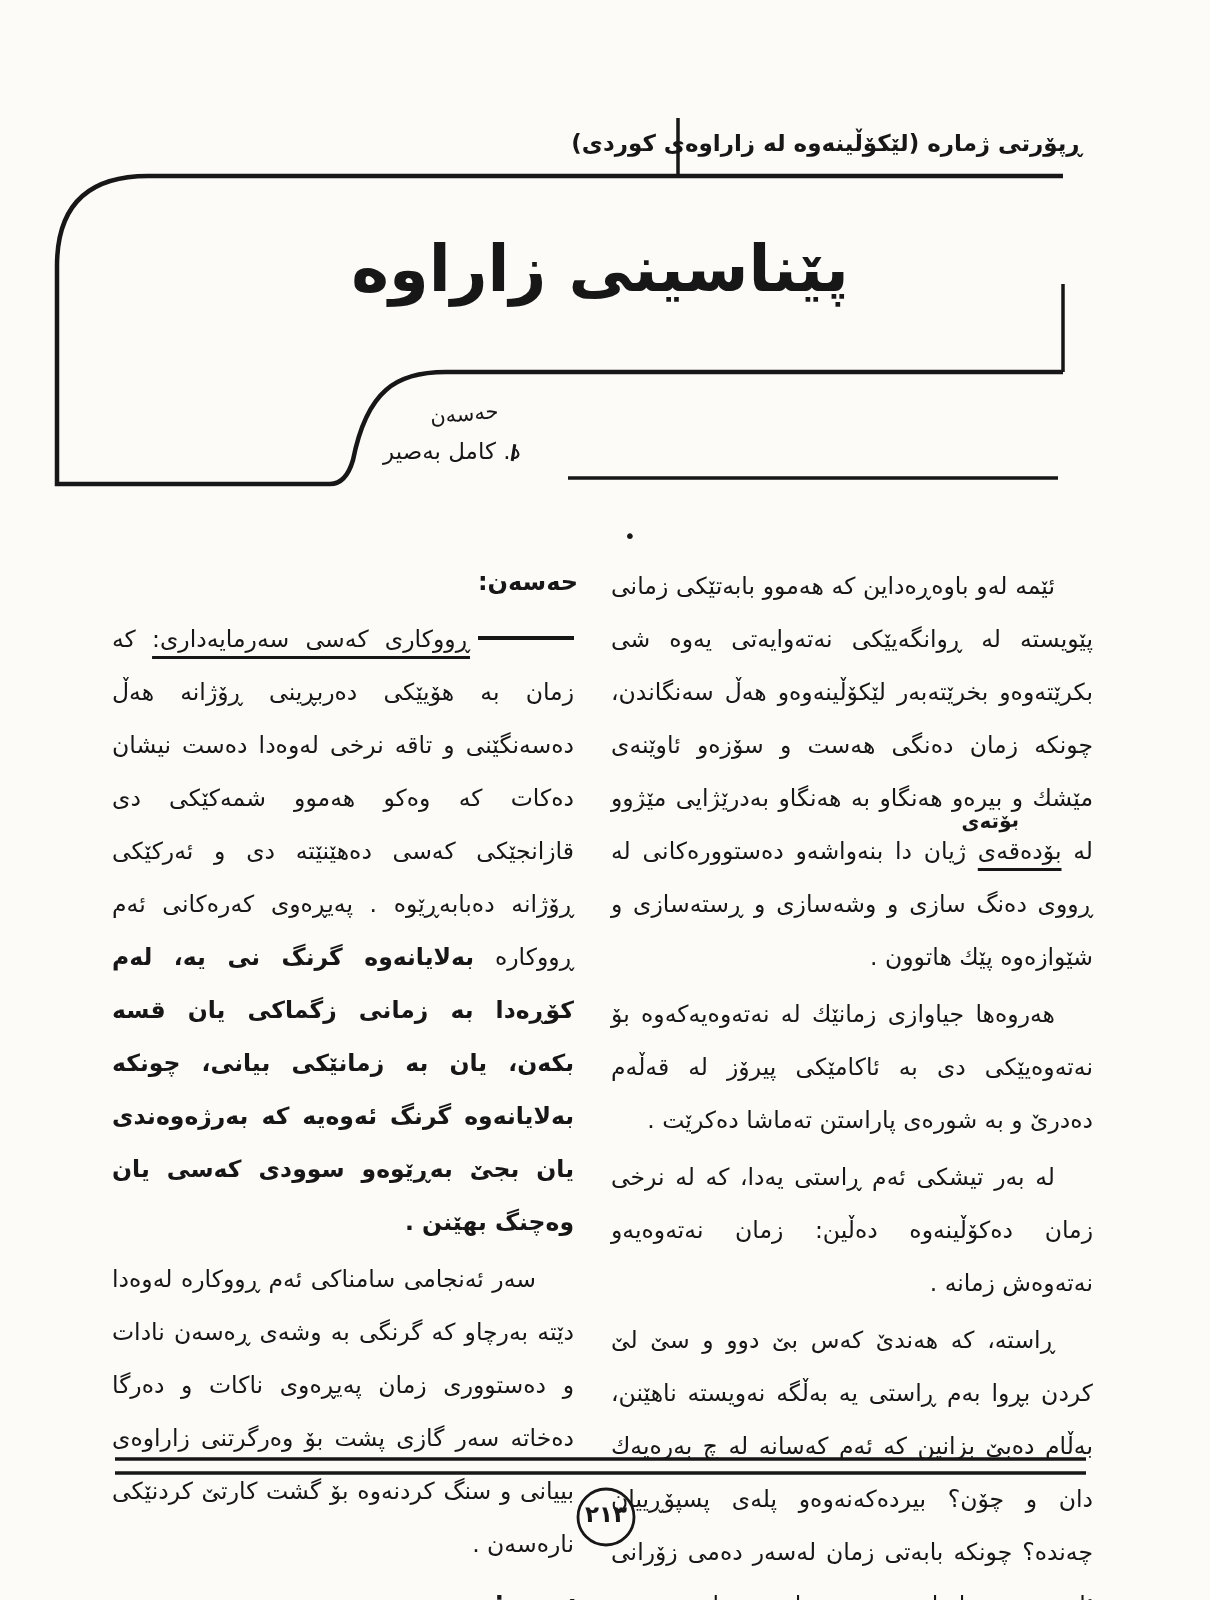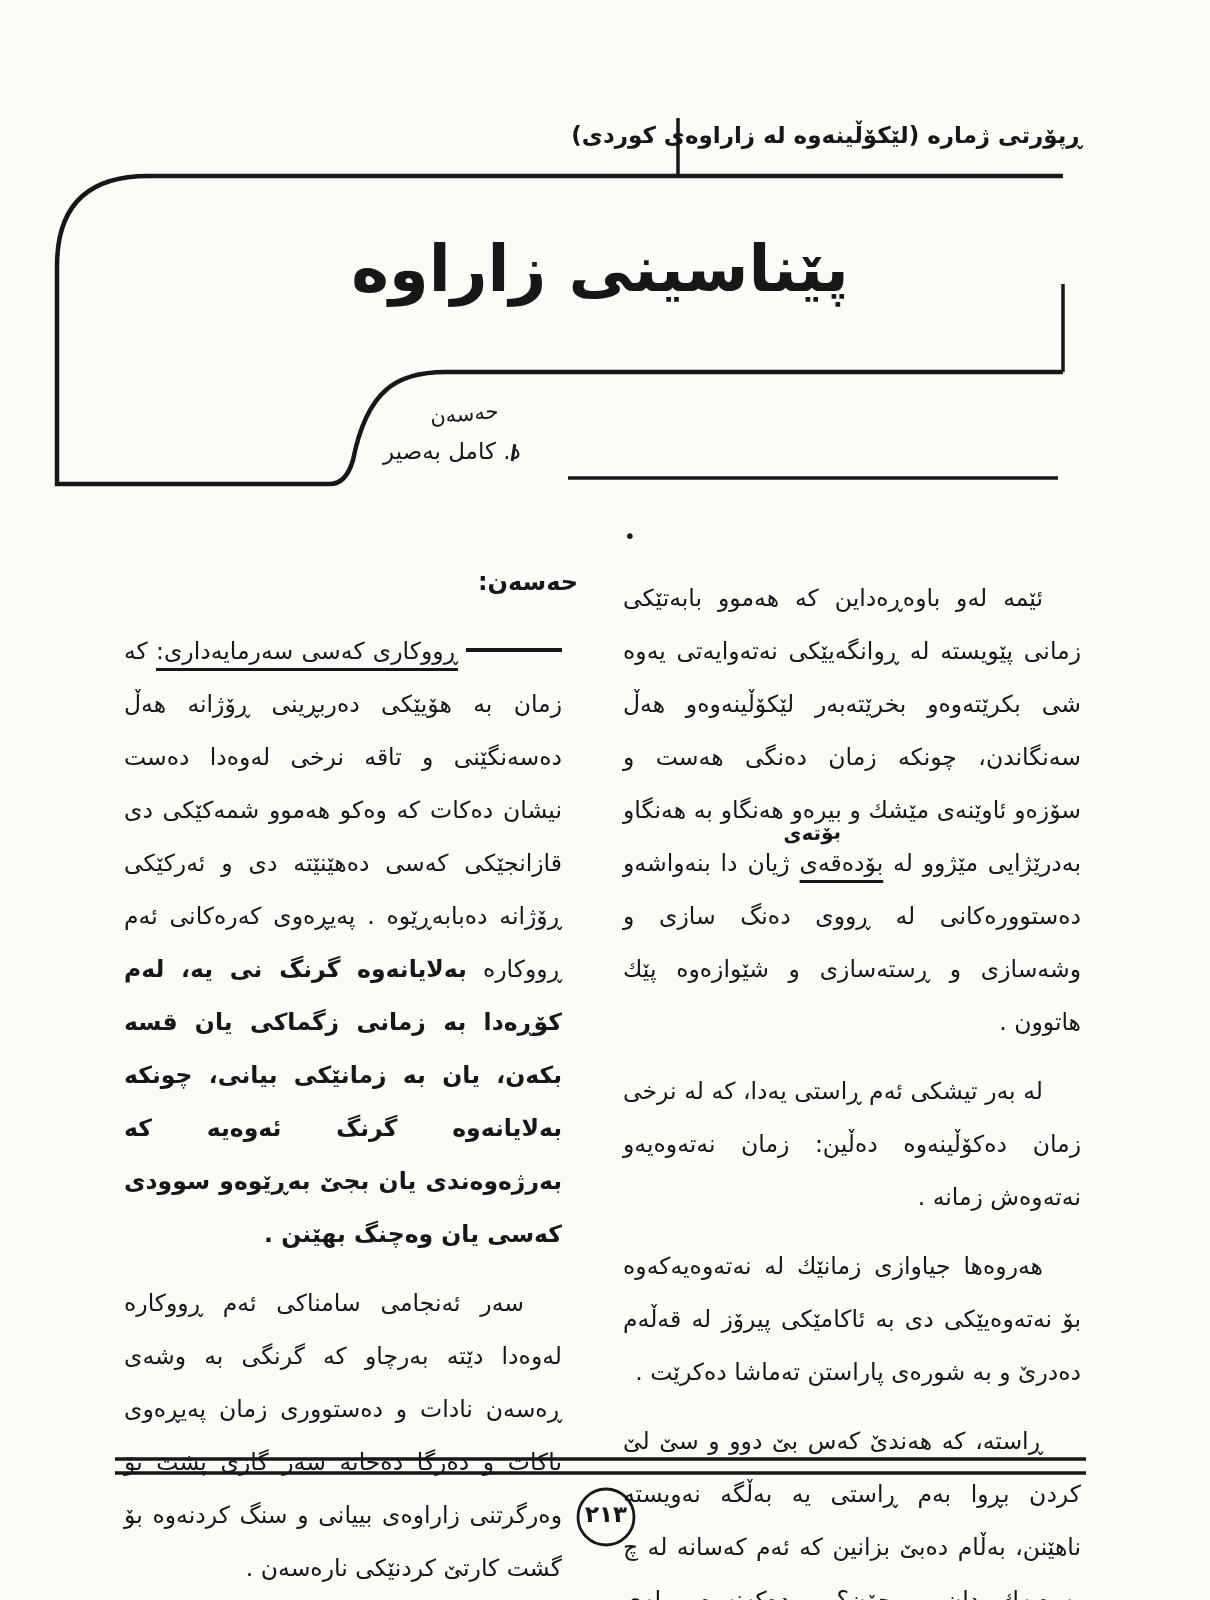--- a/index.html
+++ b/index.html
@@ -7,21 +7,21 @@
     position:relative;
     width:1210px;height:1600px;
     margin:0 auto;
     background:#fcfbf8;
     font-family:"DejaVu Sans",sans-serif;
     color:#171717;
     overflow:hidden;
   }
   .frame-svg{position:absolute;left:0;top:0;width:1210px;height:1600px;pointer-events:none;}
   .report-header{
-    position:absolute;top:122px;right:128px;
+    position:absolute;top:130px;right:128px;
     direction:rtl;font-size:23px;font-weight:bold;letter-spacing:0.5px;
     white-space:nowrap;
   }
   .page-title{
     position:absolute;top:232px;left:150px;width:900px;
     text-align:center;direction:rtl;
     font-size:64px;font-weight:bold;
   }
   .author-handwritten{
     position:absolute;top:402px;left:430px;
@@ -41,21 +41,21 @@
   }
   .bullet-dot{position:absolute;left:624px;top:524px;font-size:20px;}
   .text-col{
     position:absolute;top:556px;
     direction:rtl;
     font-size:23.5px;line-height:53px;
     text-align:justify;
   }
   .col-right{right:113px;width:490px;}
   .col-left{left:108px;width:470px;}
-  .para{margin:16px;text-align:justify;}
+  .para{margin:4px;text-align:justify;}
   .para.indent{text-indent:38px;}
   .col-heading{font-weight:bold;font-size:24px;line-height:53px;}
   .underline{text-decoration:underline;text-underline-offset:9px;text-decoration-thickness:2.5px;}
   .bold{font-weight:bold;}
   .dash{
     display:inline-block;width:96px;height:4px;background:#171717;
     vertical-align:middle;margin-left:8px;margin-bottom:6px;
   }
   .has-ann{position:relative;}
   .ann{
@@ -94,22 +94,22 @@
   <div class="page-title">پێناسینی زاراوه</div>
 
   <div class="author-handwritten">حەسەن</div>
   <div class="author-name">د. كامل بەصير</div>
   <div class="caret-mark"></div>
 
   <div class="bullet-dot">•</div>
 
   <div class="text-col col-right">
       <p class="para indent"><span class="">ئێمه لەو باوەڕەداین که هەموو بابەتێکی زمانی پێویسته له ڕوانگەیێکی نەتەوایەتی یەوه شی بکرێتەوەو بخرێتەبەر لێکۆڵینەوەو هەڵ سەنگاندن، چونکه زمان دەنگی هەست و سۆزەو ئاوێنەی مێشك و بیرەو هەنگاو به هەنگاو بەدرێژایی مێژوو له </span><span class="underline has-ann">بۆدەقەی<span class="ann">بۆتەی</span></span><span class=""> ژیان دا بنەواشەو دەستوورەکانی له ڕووی دەنگ سازی و وشەسازی و ڕستەسازی و شێوازەوه پێك هاتوون .</span></p>
+      <p class="para indent"><span class="">هەروەها جیاوازی زمانێك له نەتەوەیەکەوه بۆ نەتەوەیێکی دی به ئاکامێکی پیرۆز له قەڵەم دەدرێ و به شورەی پاراستن تەماشا دەکرێت .</span></p>
       <p class="para indent"><span class="">له بەر تیشکی ئەم ڕاستی یەدا، که له نرخی زمان دەکۆڵینەوه دەڵین: زمان نەتەوەیەو نەتەوەش زمانه .</span></p>
-      <p class="para indent"><span class="">هەروەها جیاوازی زمانێك له نەتەوەیەکەوه بۆ نەتەوەیێکی دی به ئاکامێکی پیرۆز له قەڵەم دەدرێ و به شورەی پاراستن تەماشا دەکرێت .</span></p>
       <p class="para indent"><span class="">ڕاسته، که هەندێ کەس بێ دوو و سێ لێ کردن بڕوا بەم ڕاستی یه بەڵگه نەویسته ناهێنن، بەڵام دەبێ بزانین که ئەم کەسانه له چ بەرەیەك دان و چۆن؟ بیردەکەنەوەو پلەی پسپۆڕییان چەنده؟ چونکه بابەتی زمان لەسەر دەمی زۆرانی ئابوری و ڕامیاری و نەتەوایەتی دا بووه به کێشەیێکی ژیانی و ئەرکی چەکی مان و نەمان دەگێڕێ .</span></p>
     </div>
 
   <div class="text-col col-left">
       <div class="col-heading">حەسەن:</div>
       <p class="para"><span class="dash"></span><span class="underline">ڕووکاری کەسی سەرمایەداری:</span><span class=""> که زمان به هۆیێکی دەربڕینی ڕۆژانه هەڵ دەسەنگێنی و تاقه نرخی لەوەدا دەست نیشان دەکات که وەکو هەموو شمەکێکی دی قازانجێکی کەسی دەهێنێته دی و ئەرکێکی ڕۆژانه دەبابەڕێوه . پەیڕەوی کەرەکانی ئەم ڕووکاره </span><span class="bold">بەلایانەوه گرنگ نی یه، لەم کۆڕەدا به زمانی زگماکی یان قسه بکەن، یان به زمانێکی بیانی، چونکه بەلایانەوه گرنگ ئەوەیه که بەرژەوەندی یان بجێ بەڕێوەو سوودی کەسی یان وەچنگ بهێنن .</span></p>
       <p class="para indent"><span class="">سەر ئەنجامی سامناکی ئەم ڕووکاره لەوەدا دێته بەرچاو که گرنگی به وشەی ڕەسەن نادات و دەستووری زمان پەیڕەوی ناکات و دەرگا دەخاته سەر گازی پشت بۆ وەرگرتنی زاراوەی بییانی و سنگ کردنەوه بۆ گشت کارتێ کردنێکی نارەسەن .</span></p>
       <div class="col-heading">دووەم:</div>
       <p class="para"><span class="dash"></span><span class="underline">ڕووکاری کۆمەڵەیی چینایەتی:</span><span class=""> که زمان به پێوانەی قازانجی چینەکانی نەتەوه هەڵ دەسەنگێنێ و دەی کا به ڕواڵەتی ژیانی چینەکان و بەگوێرەی ئامانجی چینی سەرکەوتوو له خەباتی چینایەتی دا نرخی دەداتێ و بواری خەمڵاندنی بۆ دابین دەکات و ڕێگای پەرەسەندنی له هەموو ڕوویەکەوه دەست نیشان دەکات .</span></p>
     </div>

